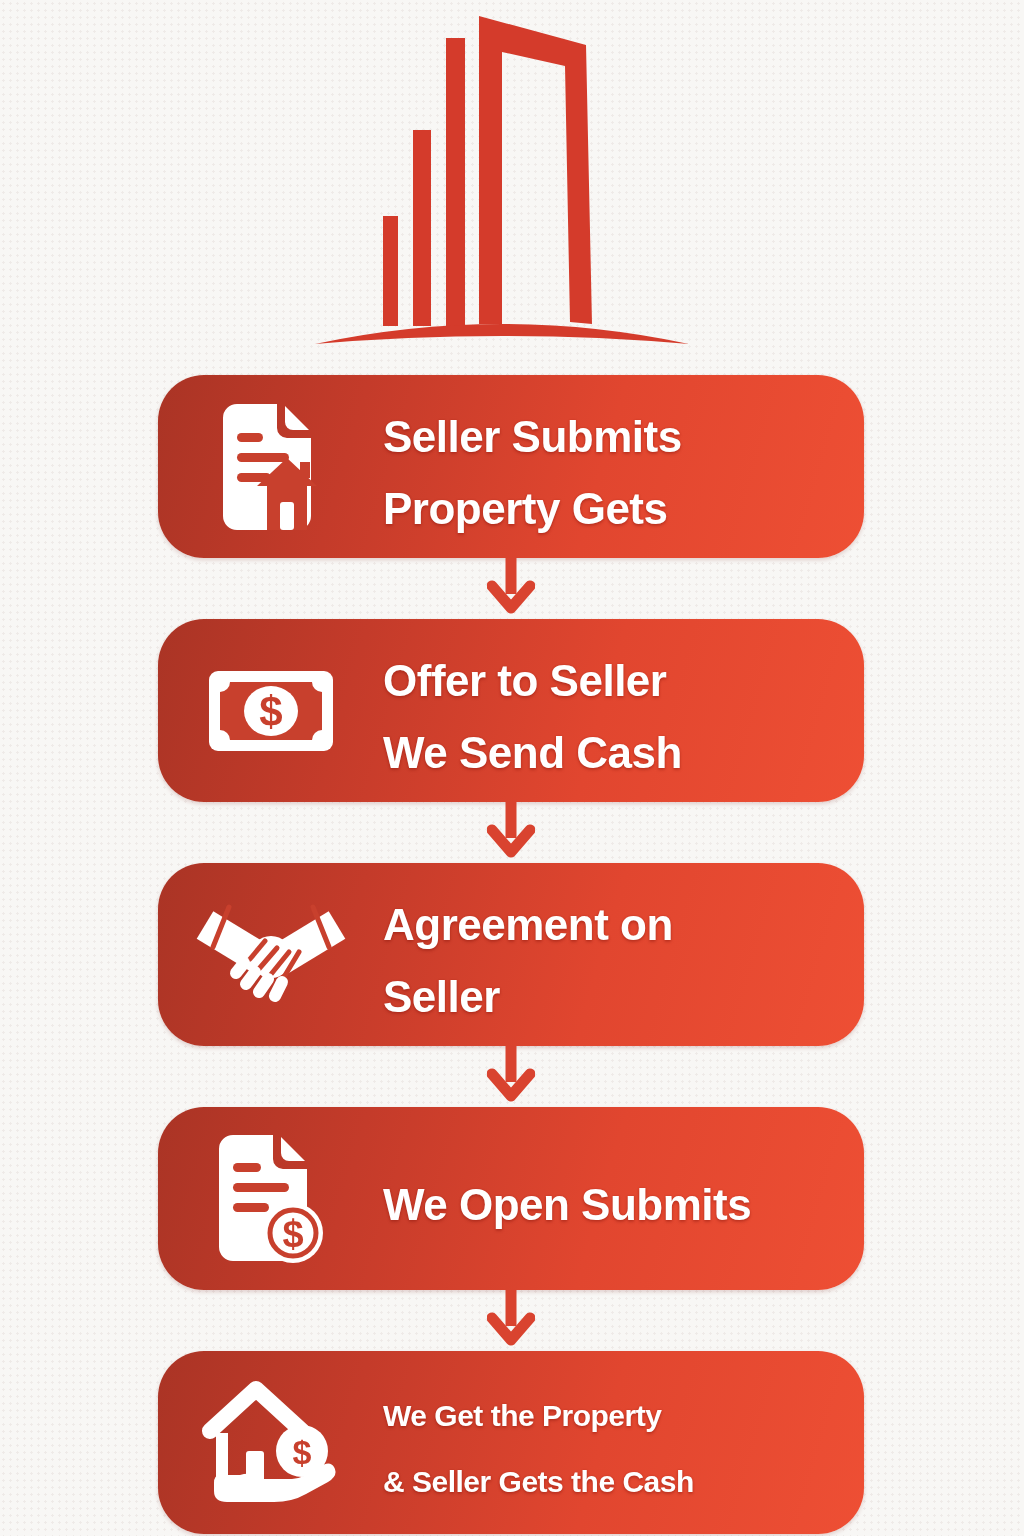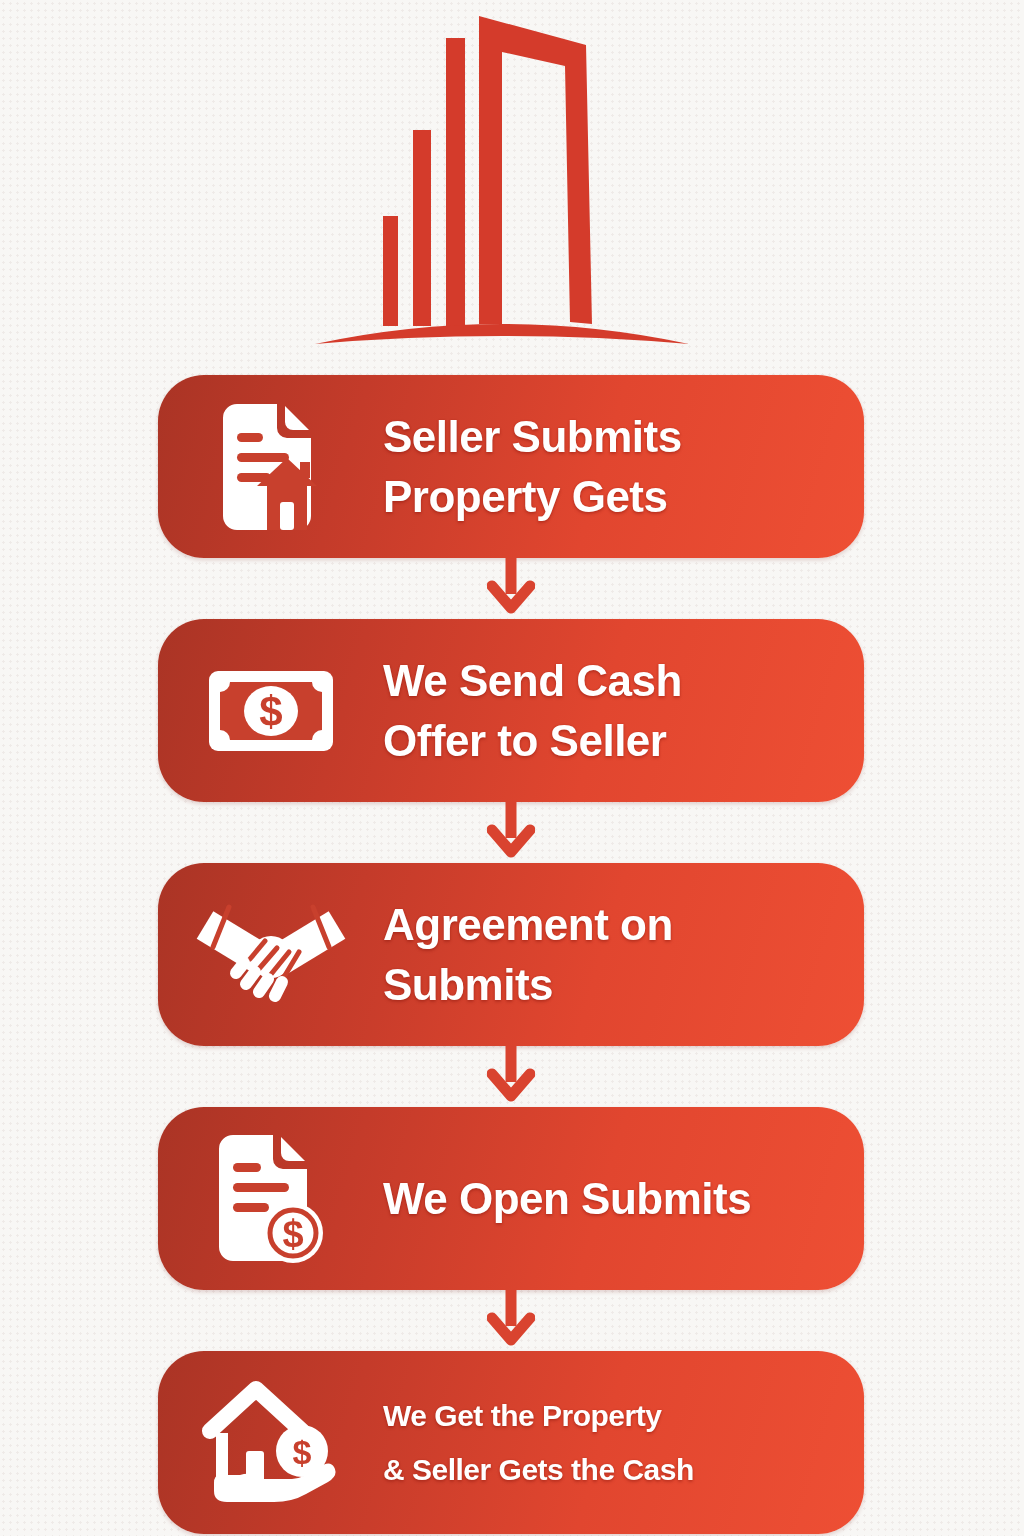--- a/index.html
+++ b/index.html
@@ -19,21 +19,21 @@
   .step-card{
     height:183px;flex:0 0 183px;border-radius:46px;
     background:linear-gradient(106deg,#aa3425 0%,#c43b2a 28%,#e1462f 62%,#ee4f34 100%);
     display:flex;align-items:center;
     box-shadow:0 2px 4px rgba(120,30,20,.18);
   }
   .icon-zone{flex:0 0 225px;display:flex;align-items:center;justify-content:center;}
   .label-zone{flex:1 1 auto;color:#fff;font-weight:bold;font-size:44px;line-height:60px;letter-spacing:-.5px;
     text-shadow:0 2px 3px rgba(140,25,15,.40),0 0 2px rgba(140,25,15,.35);}
   .step-card.compact .label-zone{font-size:30px;line-height:54px;}
-  .line{white-space:nowrap;}
+  .line{white-space:nowrap;margin-top:12px;}
   .line:empty{display:none;}
   .arrow-row{height:61px;flex:0 0 61px;display:flex;justify-content:center;align-items:flex-start;}
   svg{display:block;}
 </style>
 </head>
 <body>
 
 <div class="canvas">
 
   <div class="logo-wrap">
@@ -90,22 +90,22 @@
             <circle cx="12" cy="12" r="10"></circle>
               <circle cx="114" cy="12" r="10"></circle>
             <circle cx="12" cy="70" r="10"></circle>
               <circle cx="114" cy="70" r="10"></circle>
             <ellipse cx="63" cy="41" rx="27" ry="25"></ellipse>
           </g>
           <text x="63" y="56" font-size="42" font-weight="bold" text-anchor="middle" fill="#c8402d" font-family="Liberation Sans, sans-serif">$</text>
         </svg>
       </div>
       <div class="label-zone">
+        <div class="line">Offer to Seller</div>
         <div class="line">We Send Cash</div>
-        <div class="line">Offer to Seller</div>
       </div>
     </div>
 
     <div class="arrow-row">
       <svg width="48" height="58" viewBox="0 0 48 58">
         <g stroke="#d9432f" stroke-width="11" fill="none">
           <path d="M24 0 V36"></path>
           <path d="M5 28 L24 50 L43 28" stroke-linecap="round" stroke-linejoin="round"></path>
         </g>
       </svg>
@@ -130,21 +130,21 @@
           <g stroke="#fff" stroke-width="12" stroke-linecap="round" fill="none">
             <path d="M49 60 L41 70"></path>
             <path d="M60 69 L51 81"></path>
             <path d="M73 76 L64 89"></path>
             <path d="M87 79 L80 93"></path>
           </g>
         </svg>
       </div>
       <div class="label-zone">
         <div class="line">Agreement on</div>
-        <div class="line">Submits</div>
+        <div class="line">Seller</div>
       </div>
     </div>
 
     <div class="arrow-row">
       <svg width="48" height="58" viewBox="0 0 48 58">
         <g stroke="#d9432f" stroke-width="11" fill="none">
           <path d="M24 0 V36"></path>
           <path d="M5 28 L24 50 L43 28" stroke-linecap="round" stroke-linejoin="round"></path>
         </g>
       </svg>

